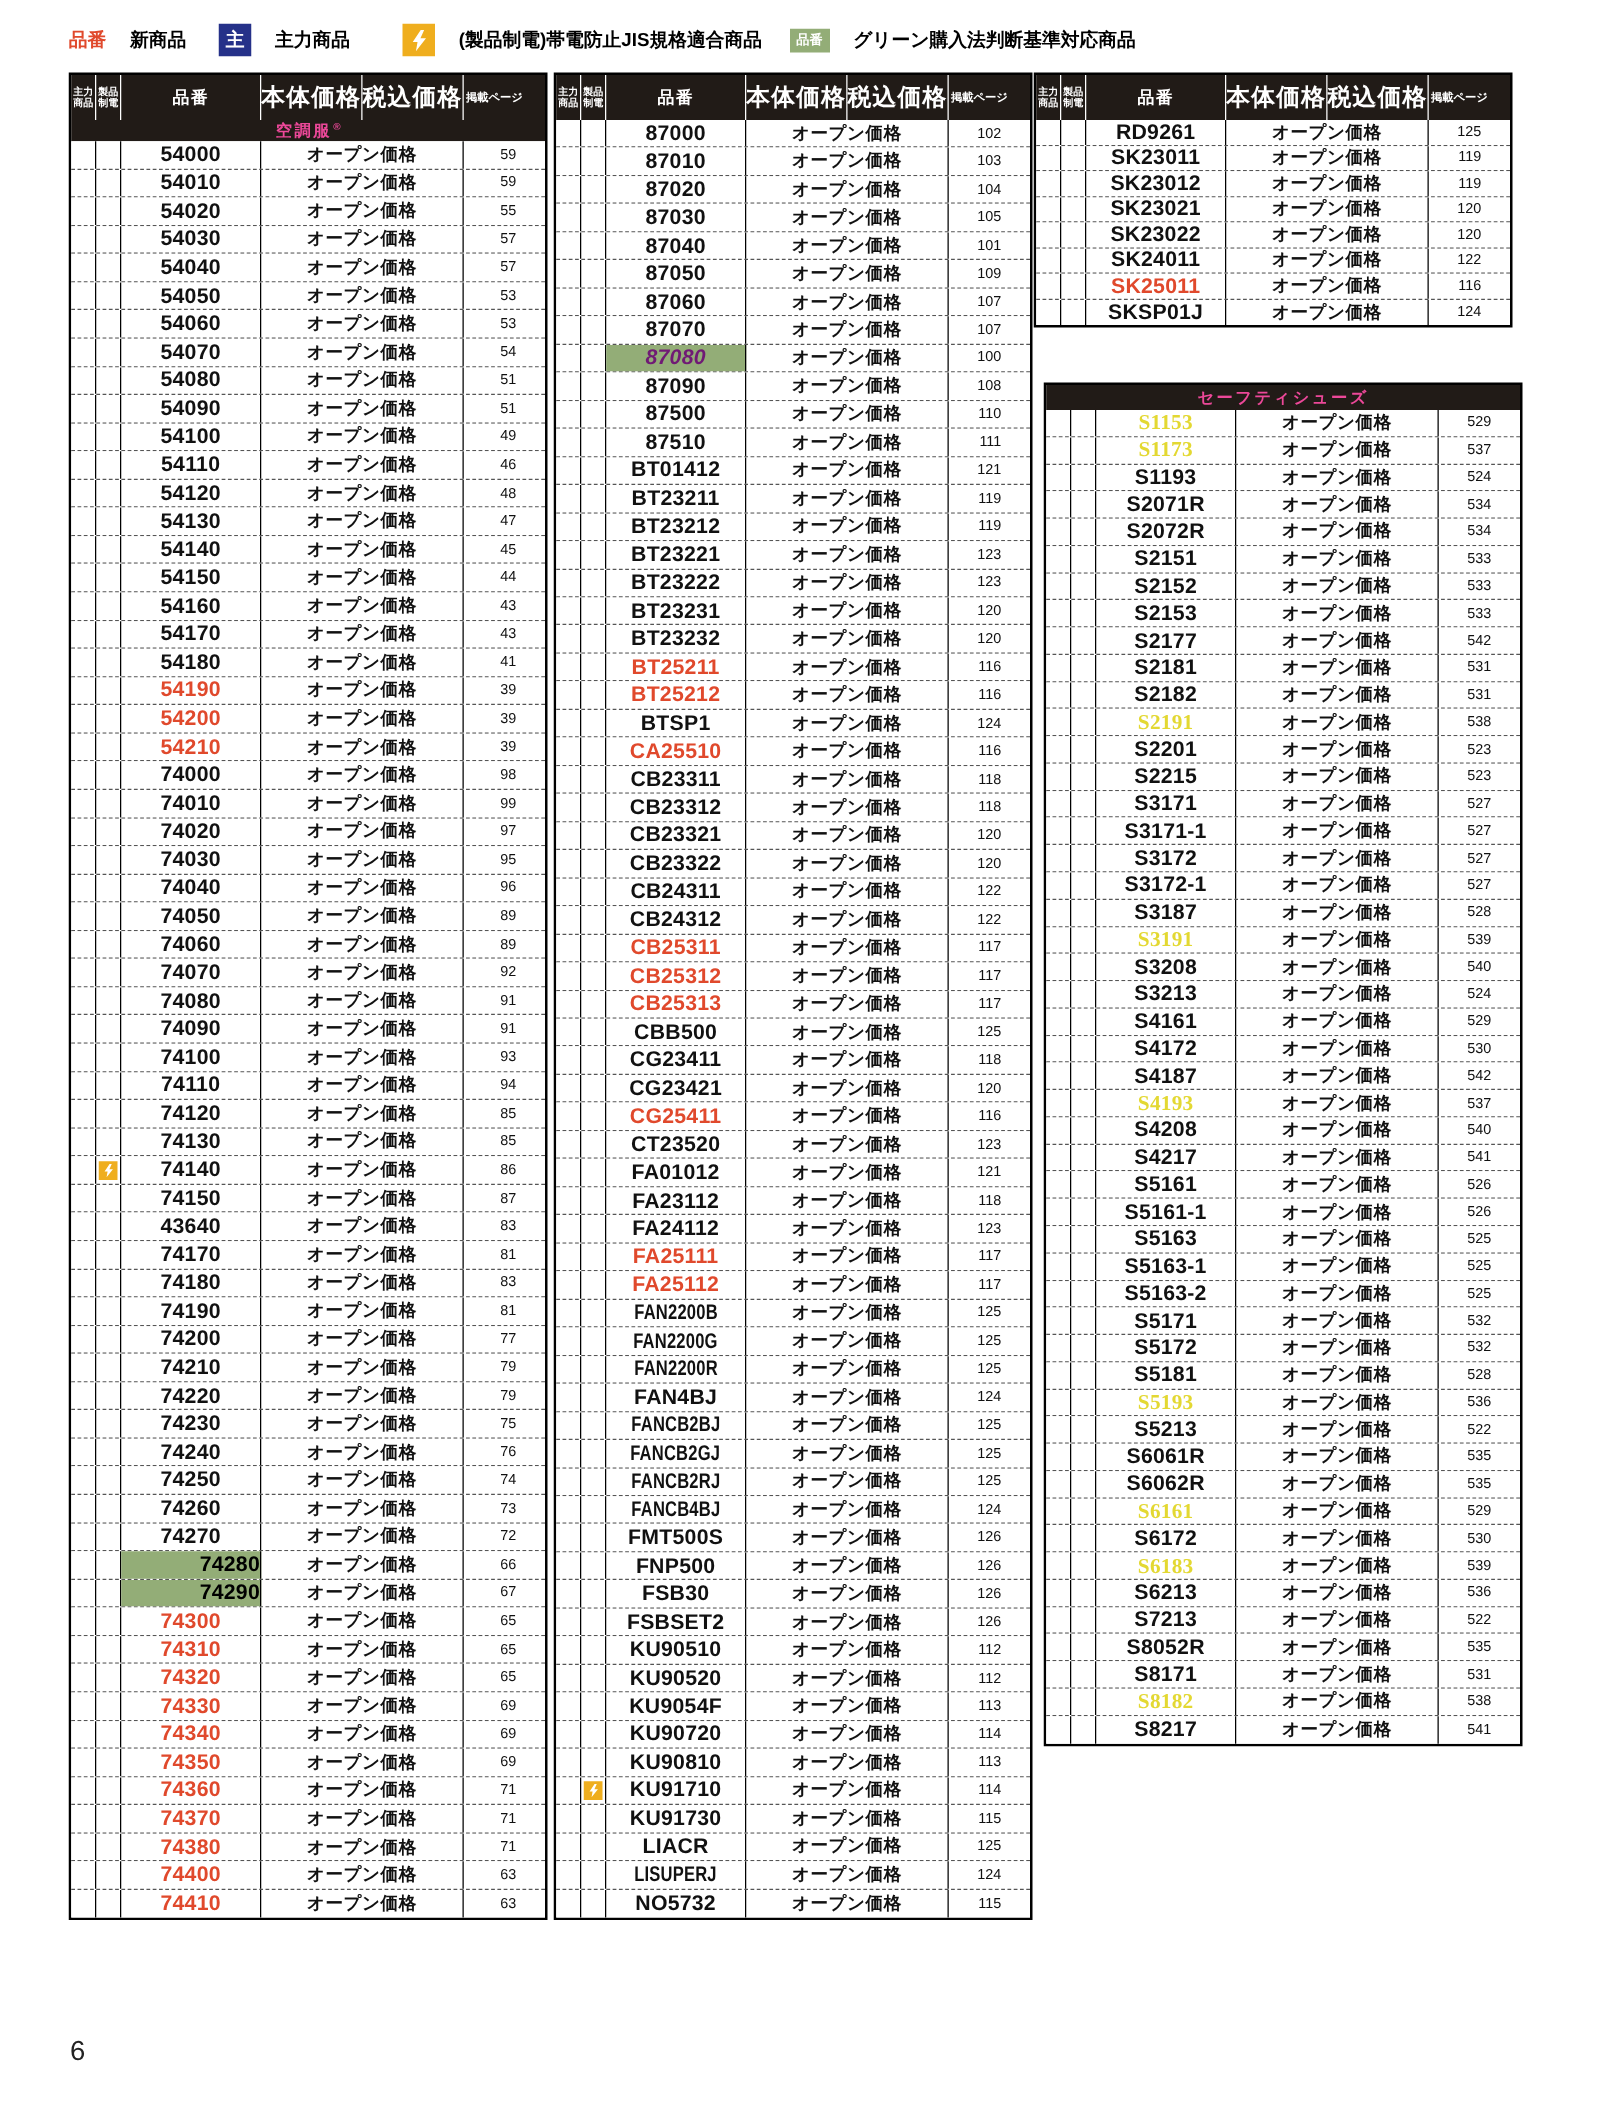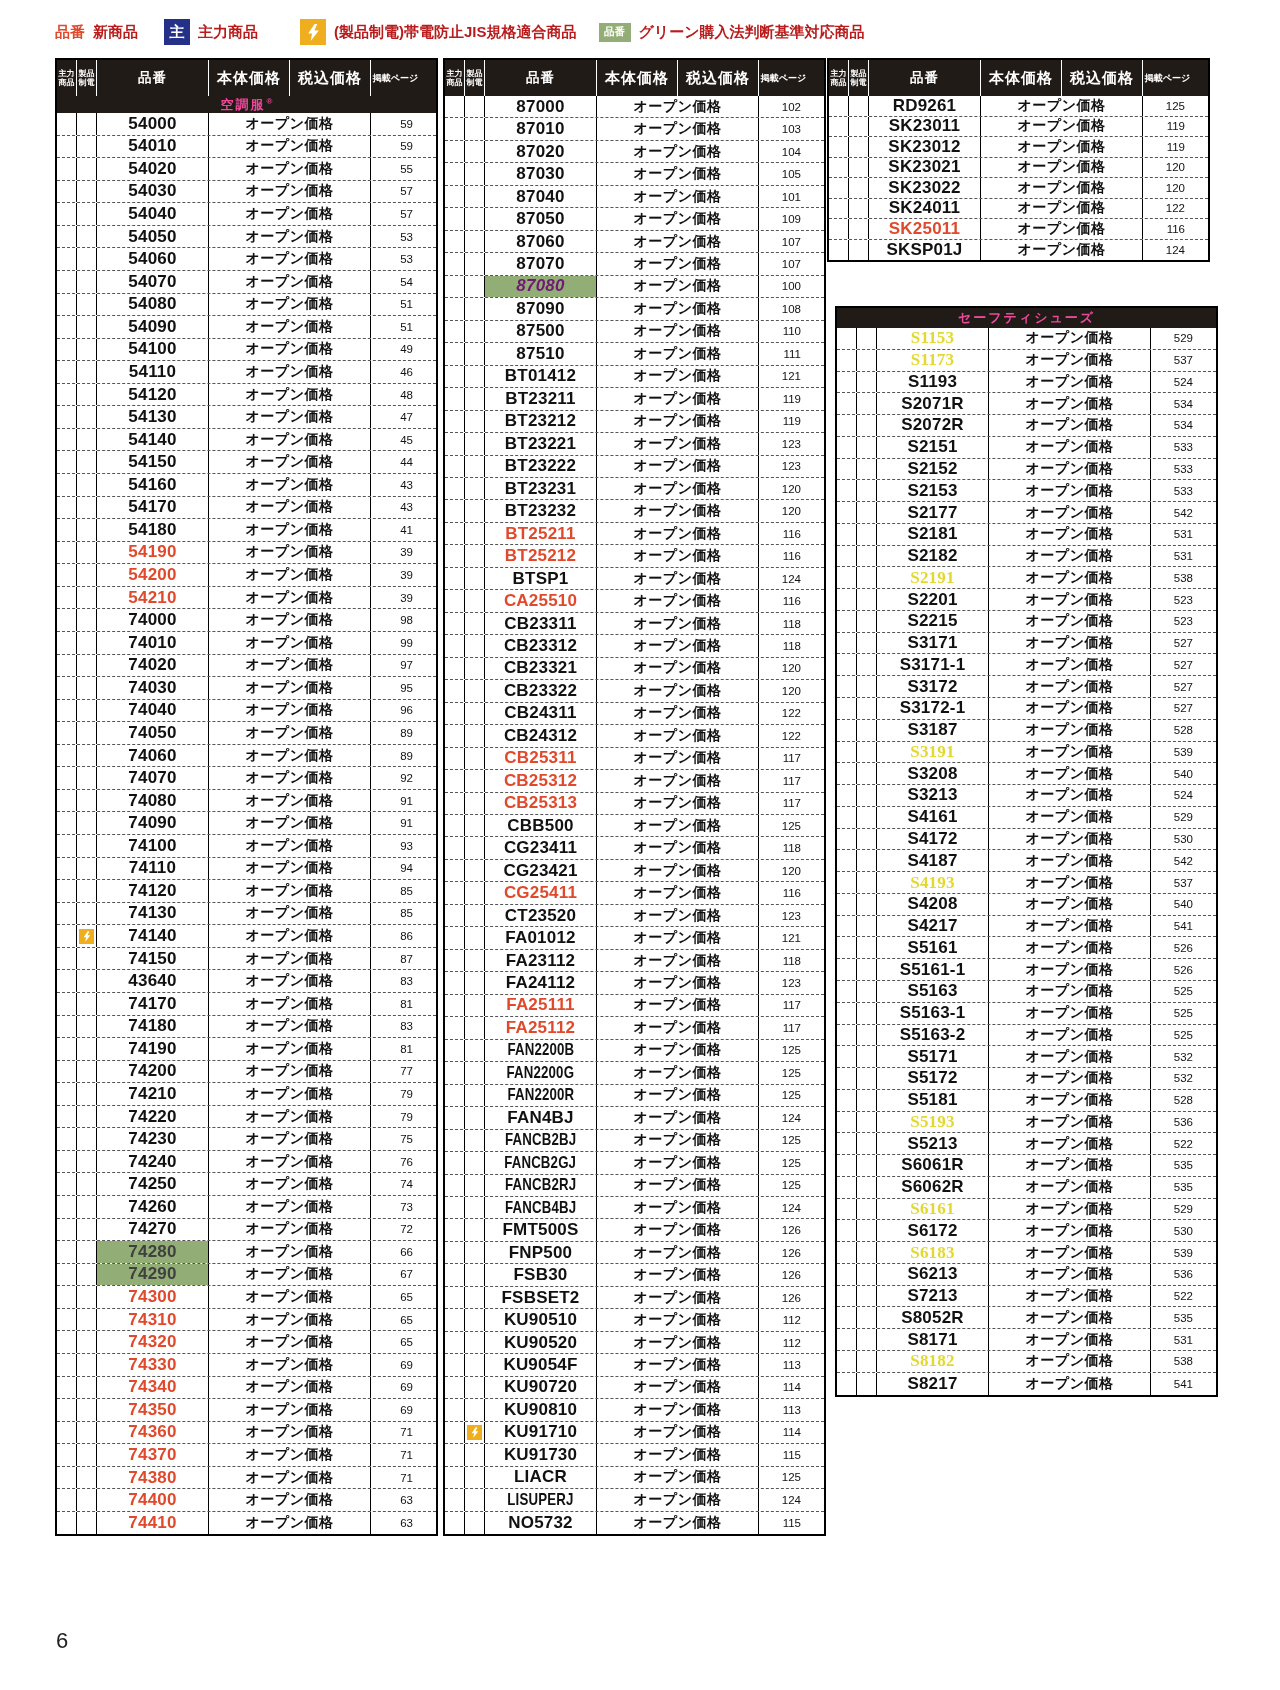--- a/index.html
+++ b/index.html
@@ -10,21 +10,21 @@
     overflow:hidden;
     font-family:"Liberation Sans","DejaVu Sans",sans-serif;
     color:#111;
   }
 
   
   .legend {
     position:absolute; left:55px; top:18px; height:28px;
     display:flex; align-items:center;
   }
-  .legend .l-label { font-size:15px; font-weight:600; color:#b91c1c; margin-left:8px; }
+  .legend .l-label { font-size:15px; font-weight:600; color:#000000; margin-left:19px; }
   .mark-red { color:var(--c-red,#e0492c); font-size:15px; font-weight:800; }
   .lbox { display:flex; align-items:center; justify-content:center; flex:none; }
   .lbox.blue  { width:26px; height:26px; background:var(--c-blue,#253189); color:#fff; font-size:15px; font-weight:800; }
   .lbox.boltbx{ width:26px; height:26px; background:var(--c-bolt,#efae1e); }
   .lbox.green { width:32px; height:19px; background:var(--c-green,#93ad77); color:#fff; font-size:10.5px; font-weight:700; }
   .sp1 { margin-right:26px; } .sp2 { margin-right:42px; } .sp3 { margin-right:22px; }
 
   
   .ptable {
     position:absolute; width:383px;
@@ -34,21 +34,21 @@
   .thead {
     display:grid; grid-template-columns:20px 20px 112px 81px 81px 49px;
     background:var(--c-header,#211b17); height:36px;
   }
   .th {
     display:flex; align-items:center; justify-content:center;
     color:#fff; border-right:1px solid #fff;
   }
   .th.narrow { font-size:8px; line-height:1.15; white-space:pre-line; text-align:center; font-weight:600; }
   .th.part  { font-size:13.5px; font-weight:700; letter-spacing:1px; }
-  .th.price { font-size:15px;  font-weight:700; letter-spacing:1px; }
+  .th.price { font-size:19px;  font-weight:700; letter-spacing:1px; }
   .th.page  { font-size:9px;   font-weight:700; }
   .th.last  { border-right:none; }
 
   .subtitle {
     height:var(--sh); background:var(--c-header,#211b17);
     color:#ec4899; display:flex; align-items:center; justify-content:center;
     font-size:13px; font-weight:700; letter-spacing:2px;
   }
   .subtitle sup { font-size:8px; letter-spacing:0; margin-left:1px; align-self:flex-start; line-height:1.4; }
 
@@ -59,21 +59,21 @@
   .trow:last-child { border-bottom:none; }
   .td { display:flex; align-items:center; justify-content:center; border-right:1px solid #000; overflow:hidden; }
   .td.last { border-right:none; }
   .td.part { font-size:17px; font-weight:700; letter-spacing:0.2px; }
   .td.part span { display:inline-block; white-space:nowrap; }
   .td.part span.cond { transform:scaleX(0.78); transform-origin:center; }
   .td.price { font-size:14px; font-weight:700; letter-spacing:0.5px; }
   .td.page { justify-content:flex-end; padding-right:7px; font-size:11.5px; font-weight:400; }
   .td.part.red    { color:var(--c-red,#e0492c); }
   .td.part.yellow { color:var(--c-yellow,#e8da2f);font-family:Liberation Serif, serif; }
-  .td.part.green       { background:var(--c-green,#93ad77); color:#404040; }
+  .td.part.green       { background:var(--c-green,#93ad77); color:#000000;justify-content:flex-end; }
   .td.part.green-white { background:var(--c-green,#93ad77); color:#701a75;font-style:italic; }
 
   .bolt-sm { width:15px; height:15px; background:var(--c-bolt,#efae1e);
              display:flex; align-items:center; justify-content:center; flex:none; }
 
   .page-num { position:absolute; left:56px; top:1628px; font-size:22px; font-weight:400; color:#222; }
 </style>
 </head>
 <body>
 

